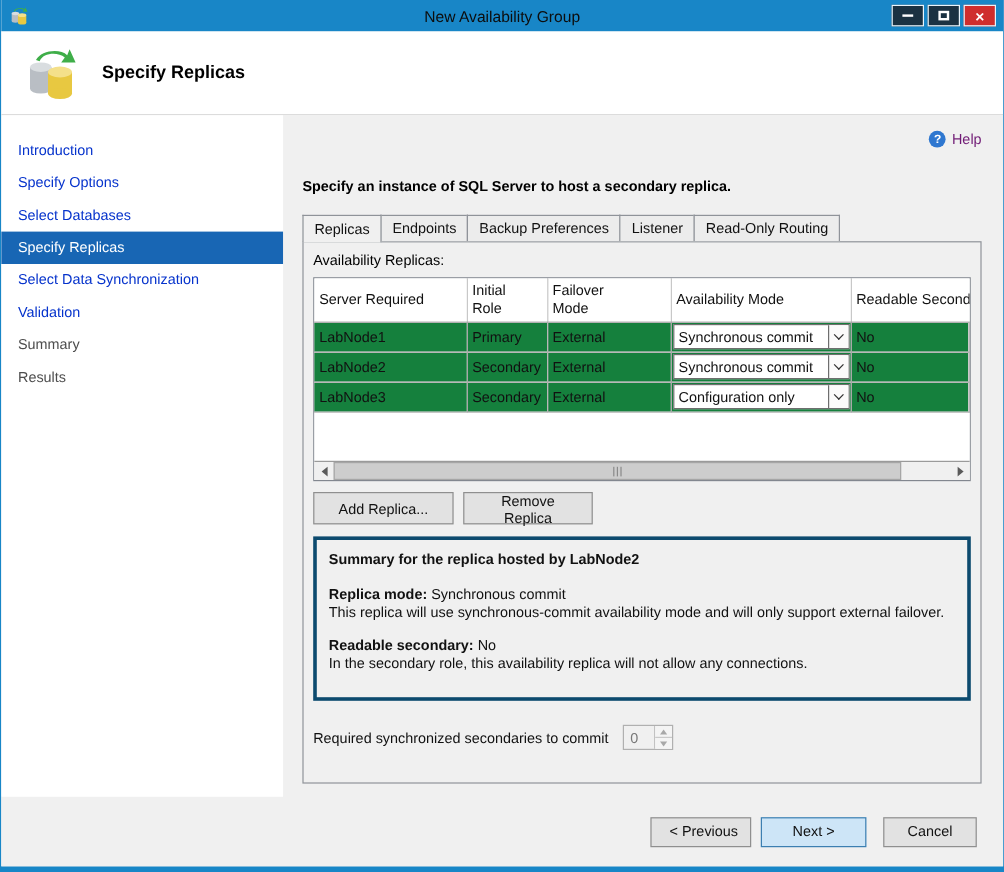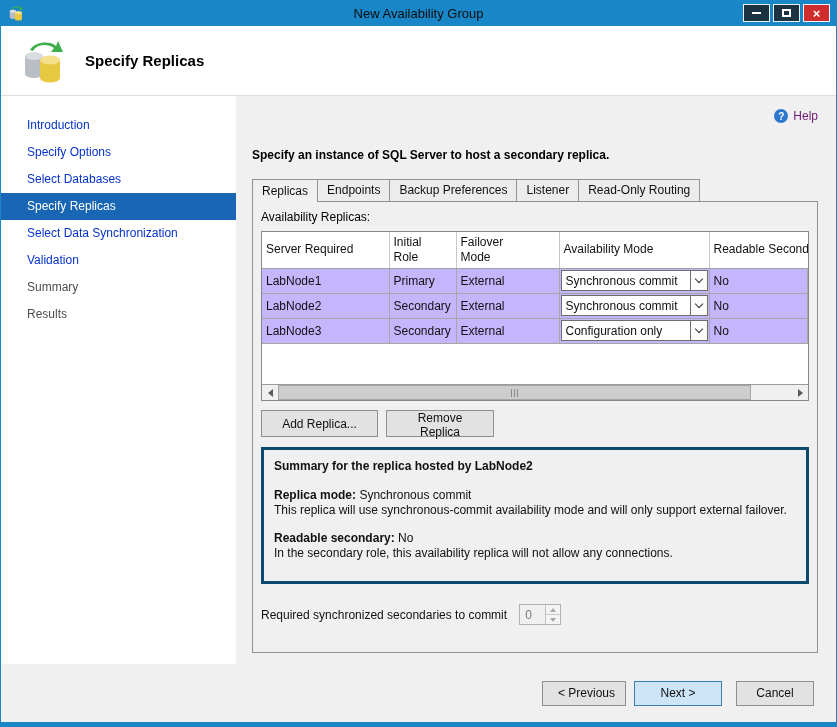--- a/index.html
+++ b/index.html
@@ -33,21 +33,21 @@
   
   .header{
     height:70px; background:#ffffff; display:flex; align-items:center; border-bottom:1px solid #dcdcdc;
   }
   .header-icon{ margin-left:18px; width:48px; height:48px; display:flex; align-items:center; justify-content:center; }
   .header-title{ margin-left:18px; font-size:15px; font-weight:bold; color:#000; }
 
   
   .body-row{ display:flex; height:568px; }
   .sidebar{ width:235px; background:#ffffff; padding-top:16px; flex-shrink:0; }
-  .side-item{ height:27px; line-height:27px; padding-left:26px; font-size:12px; white-space:nowrap; cursor:pointer; }
+  .side-item{ height:27px; line-height:27px; padding-left:14px; font-size:12px; white-space:nowrap; cursor:pointer; }
   .side-item.link{ color:#0633cc; }
   .side-item.selected{ background:#1866b4; color:#ffffff; }
   .side-item.disabled{ color:#4d4d4d; cursor:default; }
 
   .main{ flex:1; background:#f0f0f0; padding:10px 18px 0 16px; }
 
   .help-row{ display:flex; justify-content:flex-end; align-items:center; height:16px; margin-top:2px; gap:5px; }
   .help-icon{
     width:14px; height:14px; border-radius:50%; background:#2e77d0; color:#fff;
     font-size:10px; font-weight:bold; display:flex; align-items:center; justify-content:center;
@@ -75,21 +75,21 @@
   }
   .grid-table{ border-collapse:collapse; table-layout:fixed; width:100%; }
   .grid-table th{
     font-weight:normal; text-align:left; padding:2px 4px; height:36px; background:#ffffff;
     border-right:1px solid #c8c8c8; border-bottom:1px solid #a0a0a0; white-space:pre-line;
     overflow:hidden; vertical-align:middle; line-height:1.25;
   }
   .grid-table th:last-child{ border-right:none; white-space:nowrap; }
   .grid-table td{
     height:25px; padding:0 4px; border-right:1px solid #a7a7a7; border-bottom:1px solid #a7a7a7;
-    background:#c4b5fd; overflow:hidden; white-space:nowrap;
+    background:#15803d; overflow:hidden; white-space:nowrap;
   }
   .grid-table td.c-combo{ padding:1px; }
   .combo{
     display:flex; align-items:center; height:21px; border:1px solid #6e6e6e; background:#fff;
   }
   .combo-text{ flex:1; padding-left:4px; overflow:hidden; white-space:nowrap; }
   .combo-btn{
     width:17px; height:100%; border-left:1px solid #6e6e6e; background:#fbfbfb;
     display:flex; align-items:center; justify-content:center;
   }

